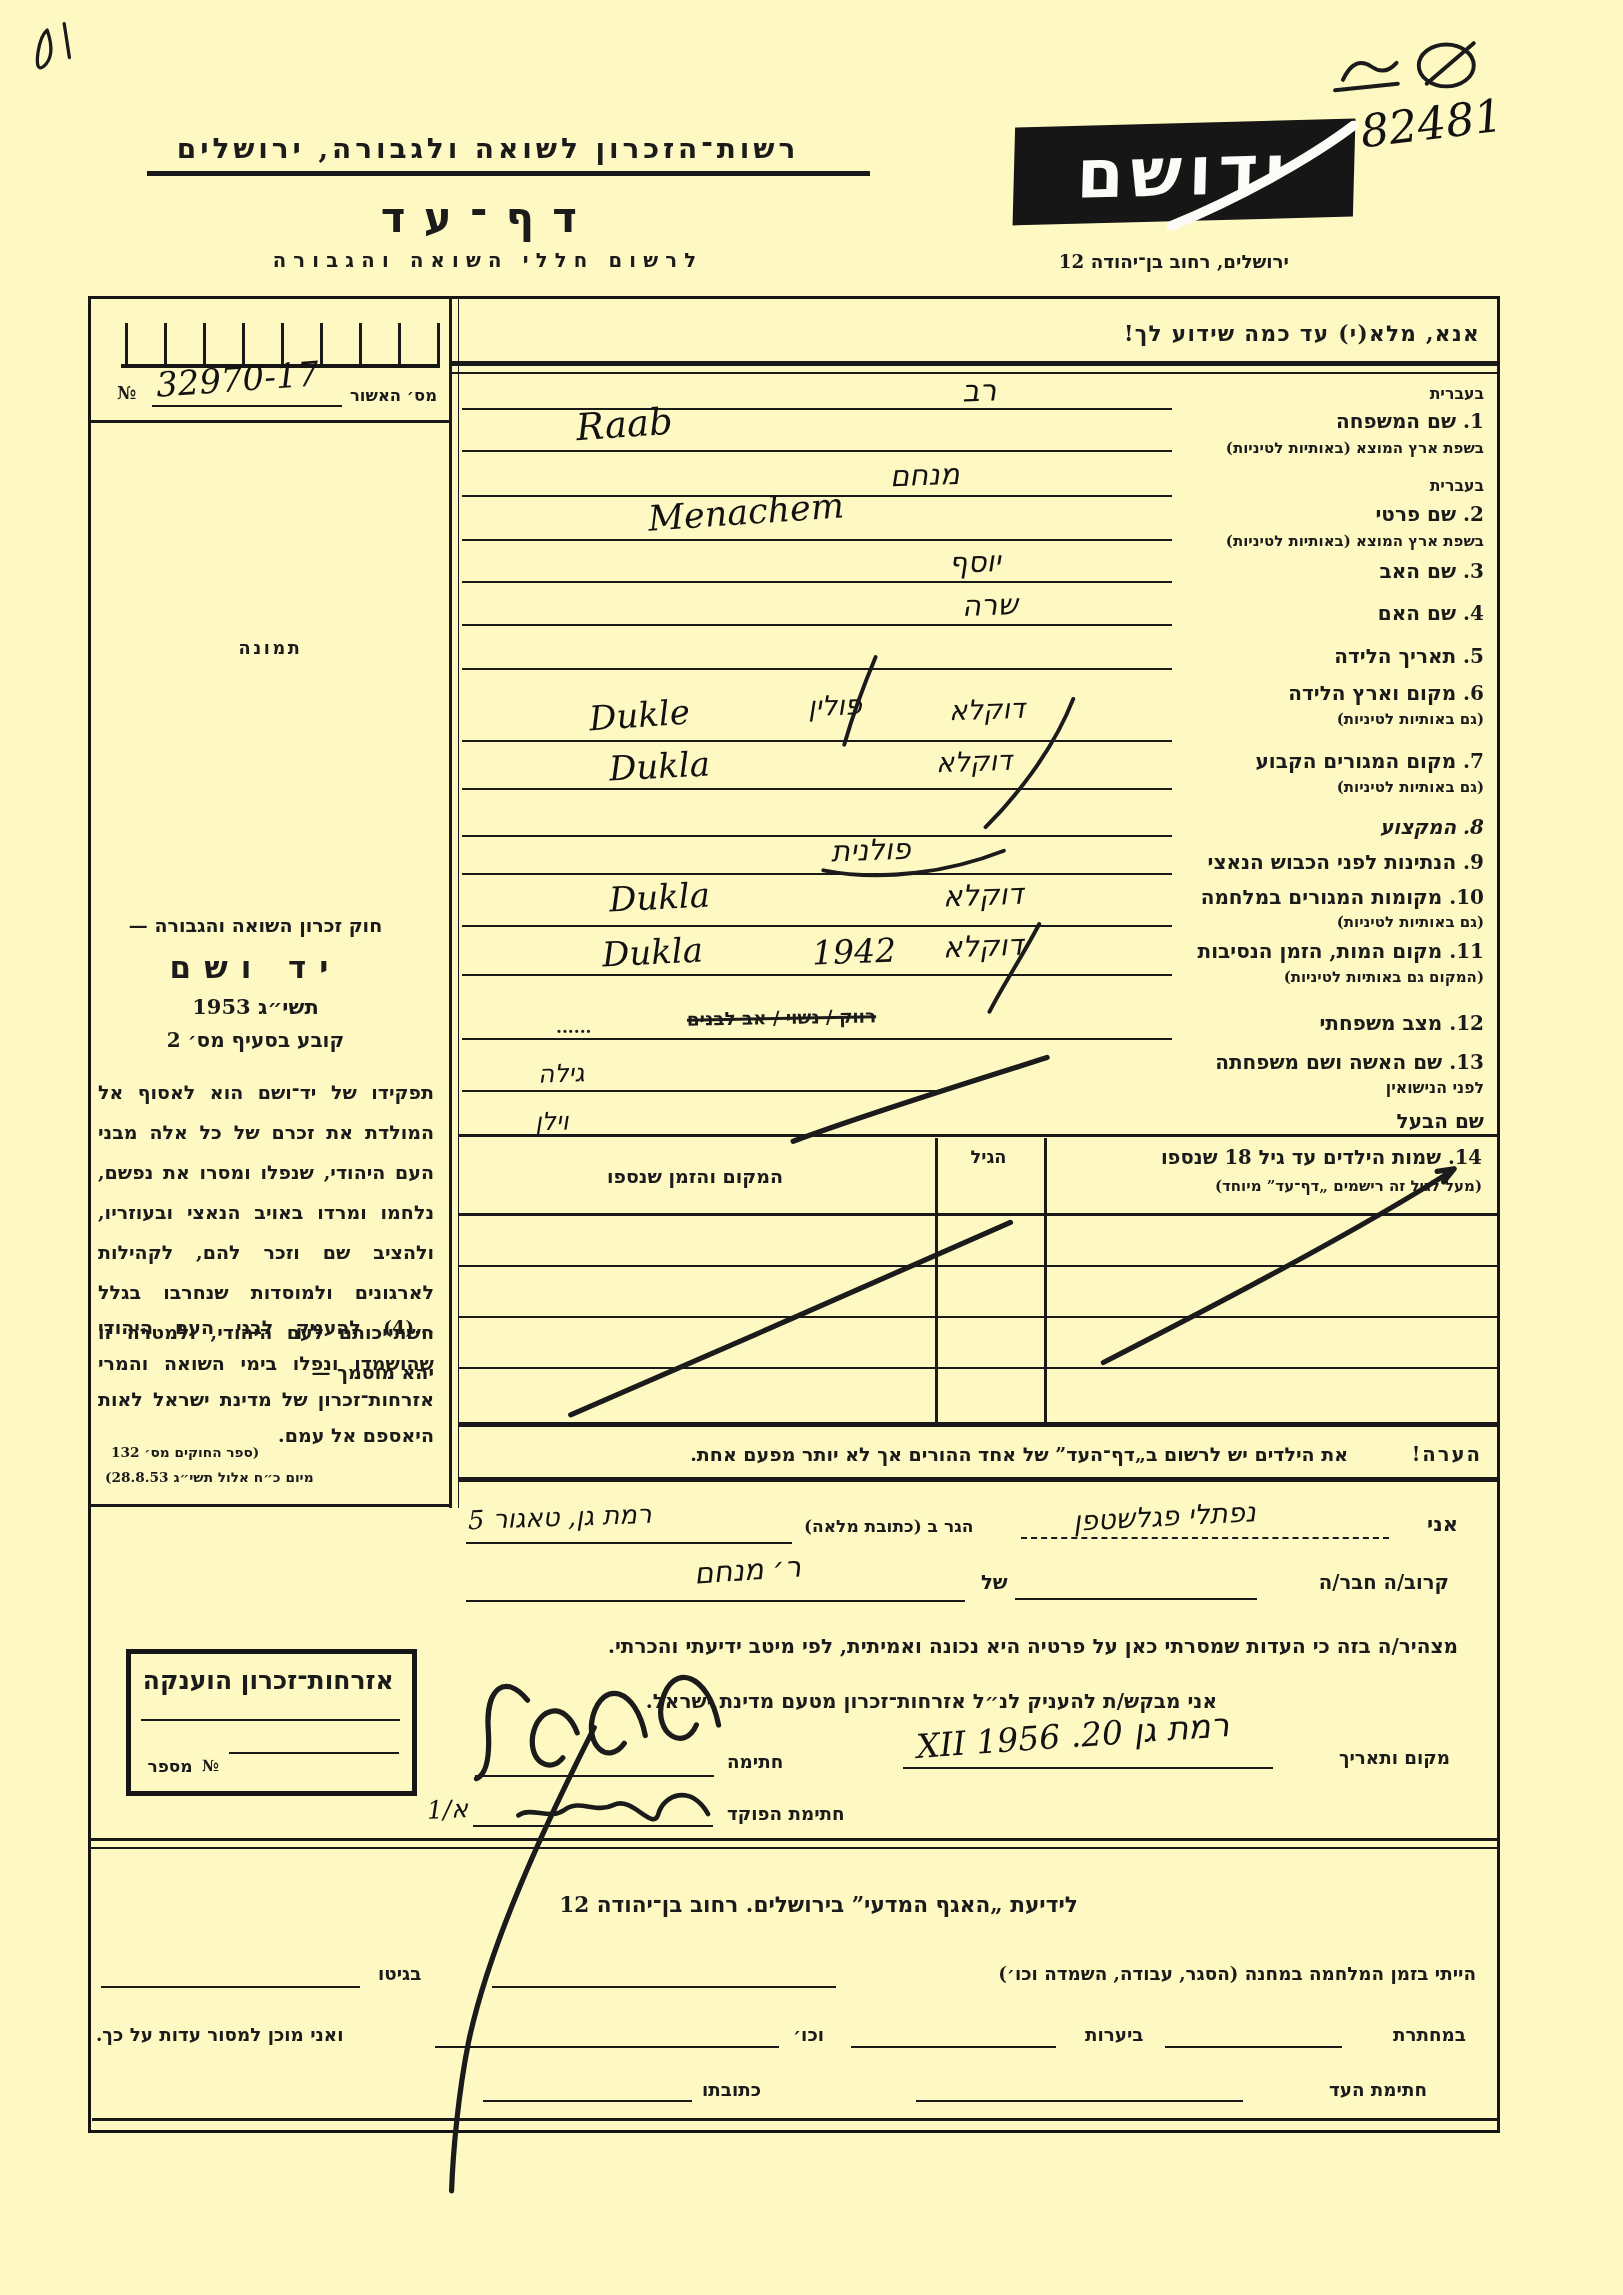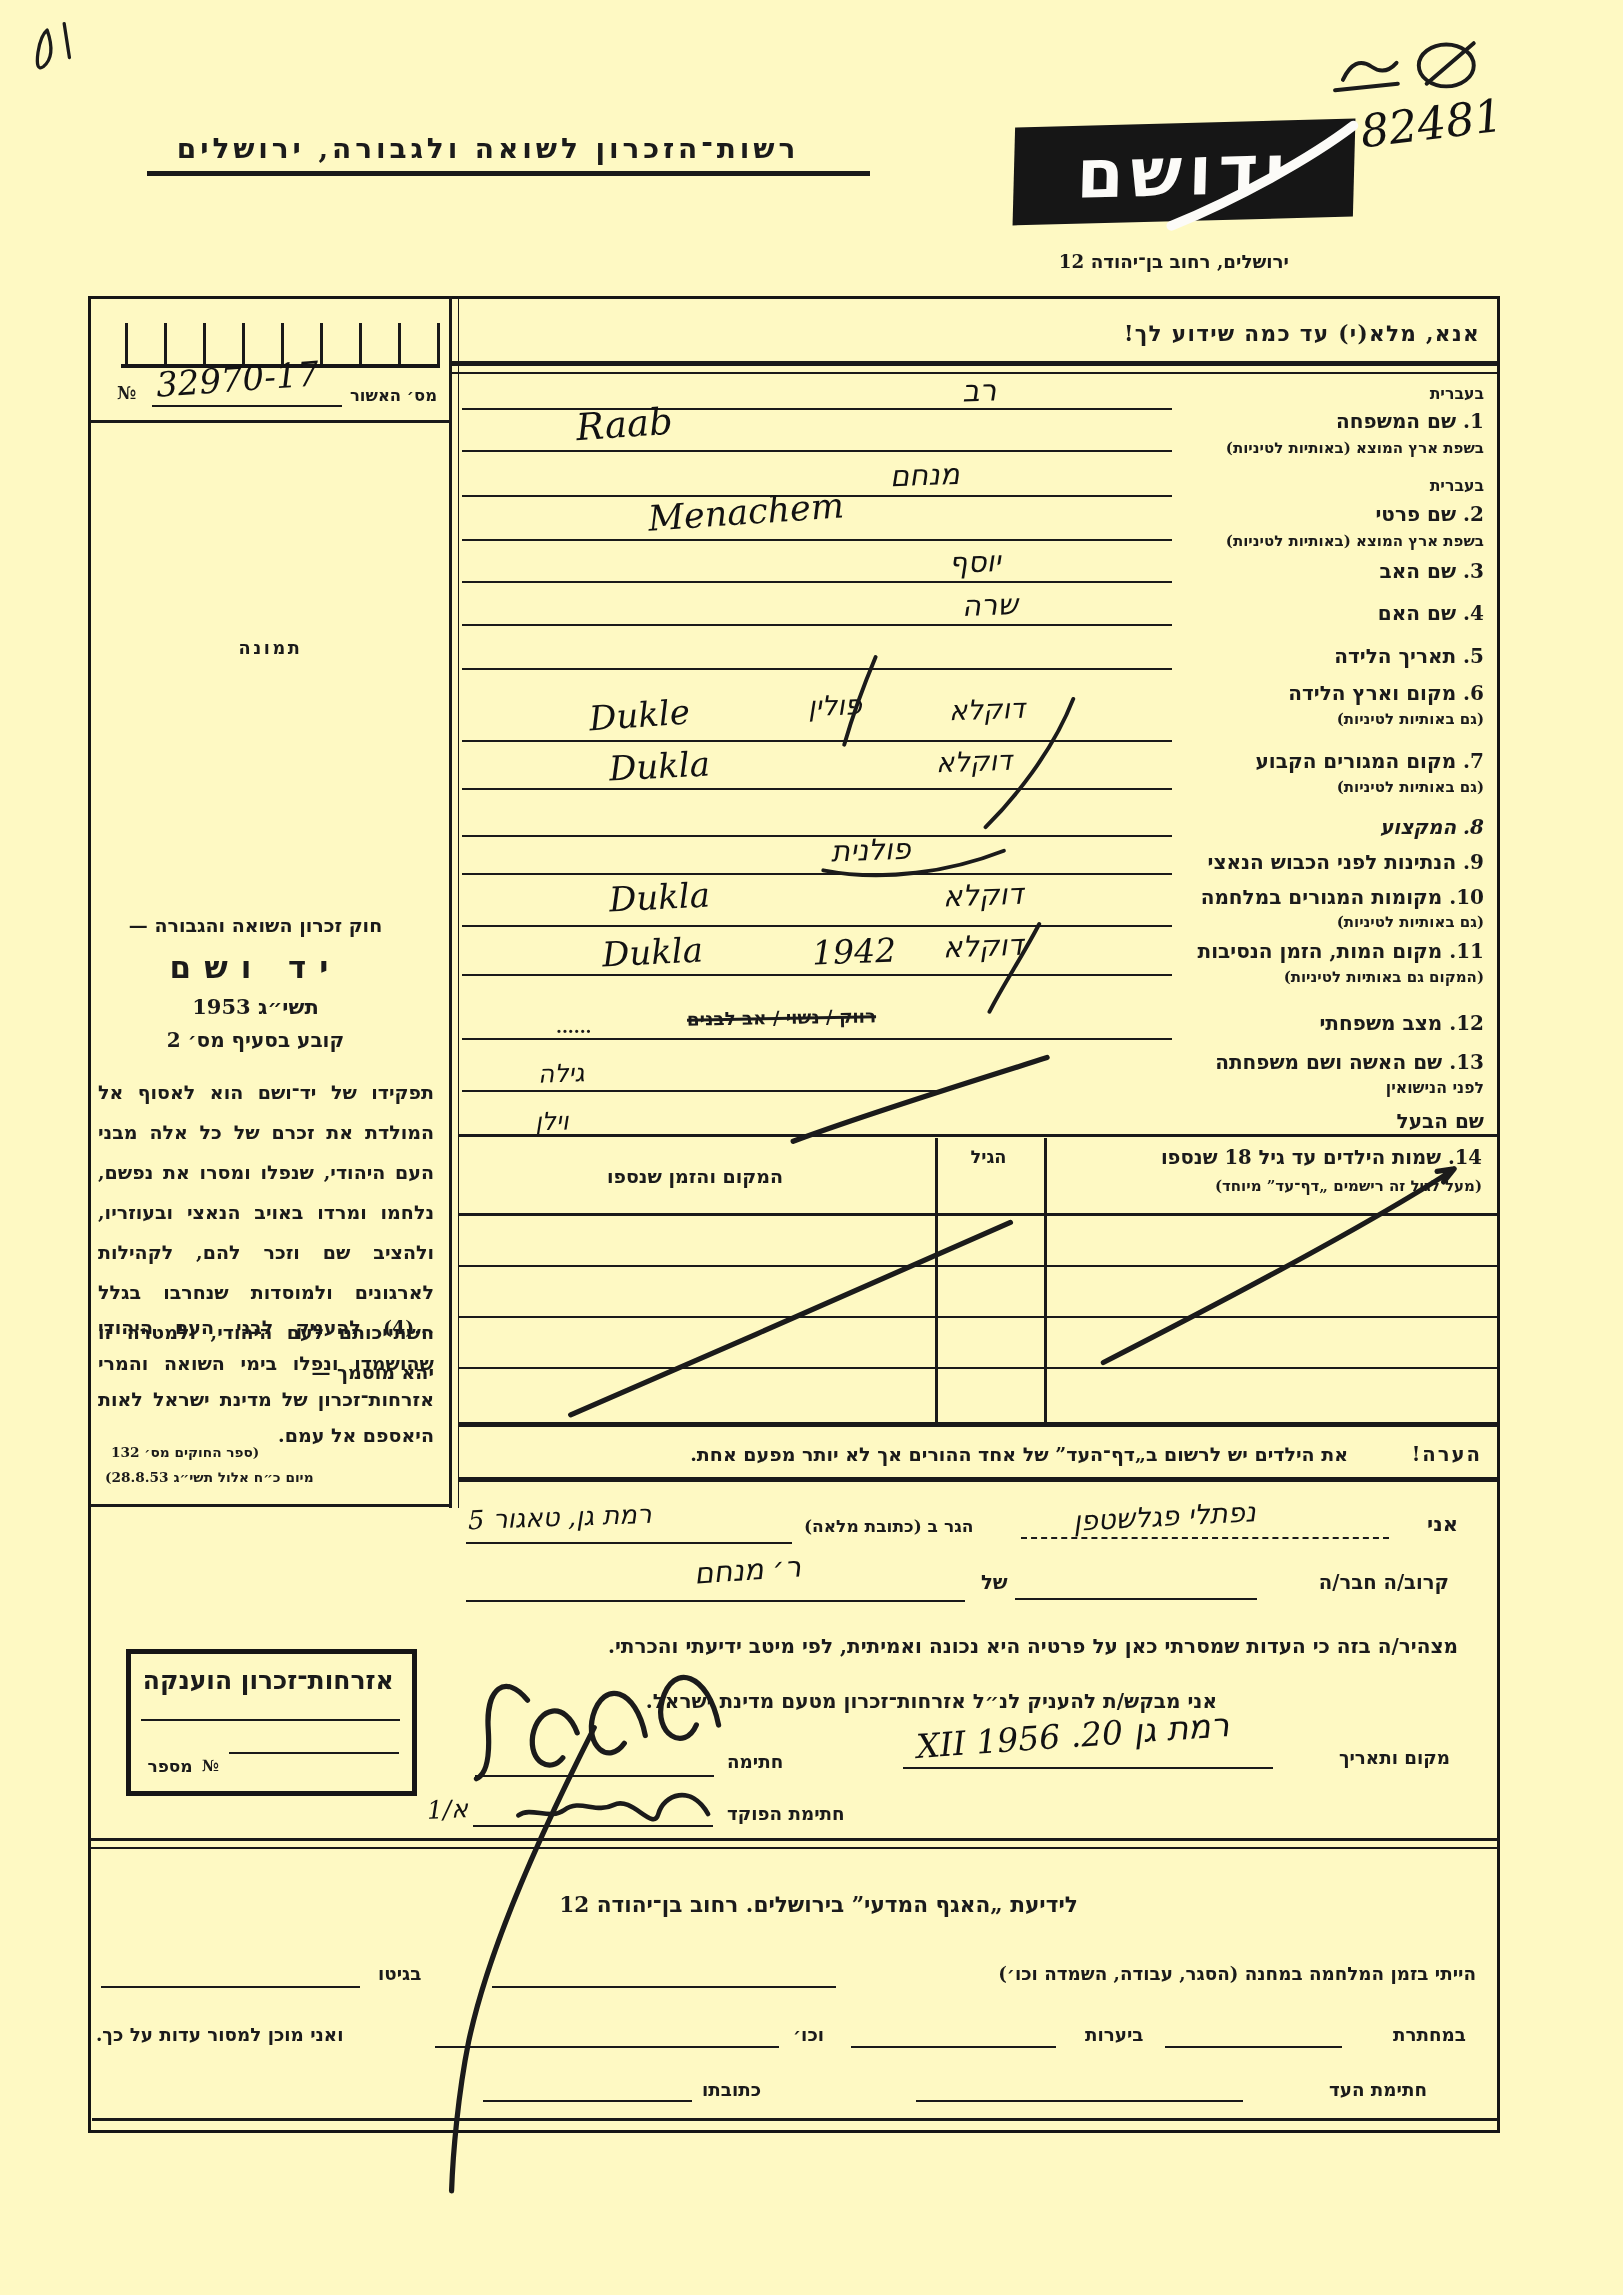--- a/index.html
+++ b/index.html
@@ -18,20 +18,22 @@
   .logo span{display:block;width:100%;text-align:center;font-family:"DejaVu Sans",sans-serif;font-weight:bold;font-size:68px;line-height:97px;letter-spacing:6.5px;color:#fcfbf8;}
   .ticks{position:absolute;left:121px;top:323px;width:319px;height:41px;border-bottom:4.6px solid #161616;background:repeating-linear-gradient(to left,#1a1a1a 0 3.3px,transparent 3.3px 39px);}
 </style>
 </head>
 <body>
 
 <div class="page">
 
   <div class="t c" style="left:105px;top:133px;width:766px;font-size:28px;letter-spacing:3.9px;">רשות־הזכרון לשואה ולגבורה, ירושלים</div>
   <div class="ln th" style="left:147px;top:171px;width:723px;border-bottom-width:5.9px;"></div>
+  <div class="t c" style="left:105px;top:194px;width:766px;font-size:42px;letter-spacing:18.3px;">דף־עד</div>
+  <div class="t c" style="left:105px;top:250px;width:766px;font-size:19.6px;letter-spacing:7.2px;">לרשום חללי השואה והגבורה</div>
 
   <div class="logo">
       <span>ידושם</span>
     </div>
   <div class="hw" style="left:1360px;top:97px;font-size:45px;transform:rotate(-7deg);">82481</div>
   <div class="t" style="right:334px;top:252px;font-size:18.3px;">ירושלים, רחוב בן־יהודה 12</div>
 
   <div class="box" style="left:88px;top:296px;width:1412px;height:1837px;"></div>
   <div class="ln th" style="left:92px;top:2118px;width:1406px;border-bottom-width:3.9px;"></div>
   <div class="vl" style="left:449px;top:296px;height:1212px;"></div>

